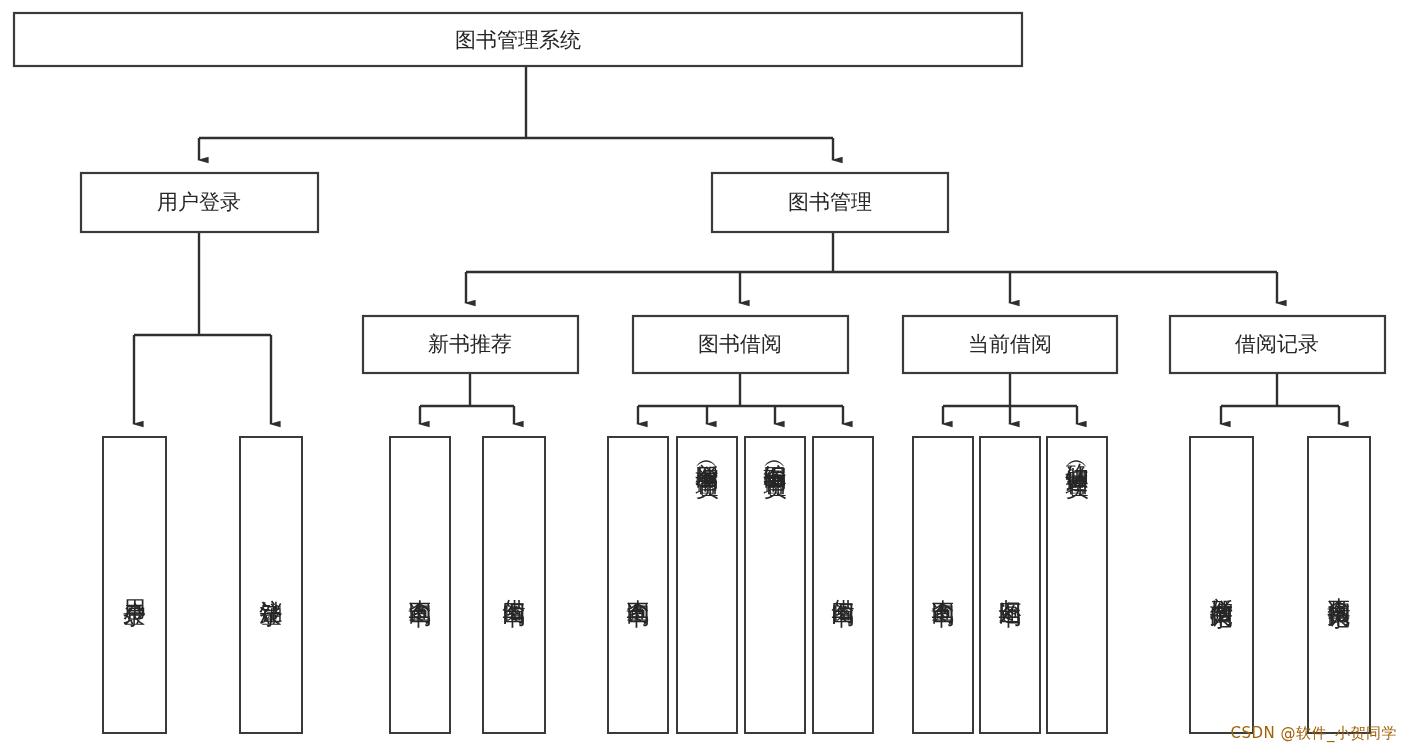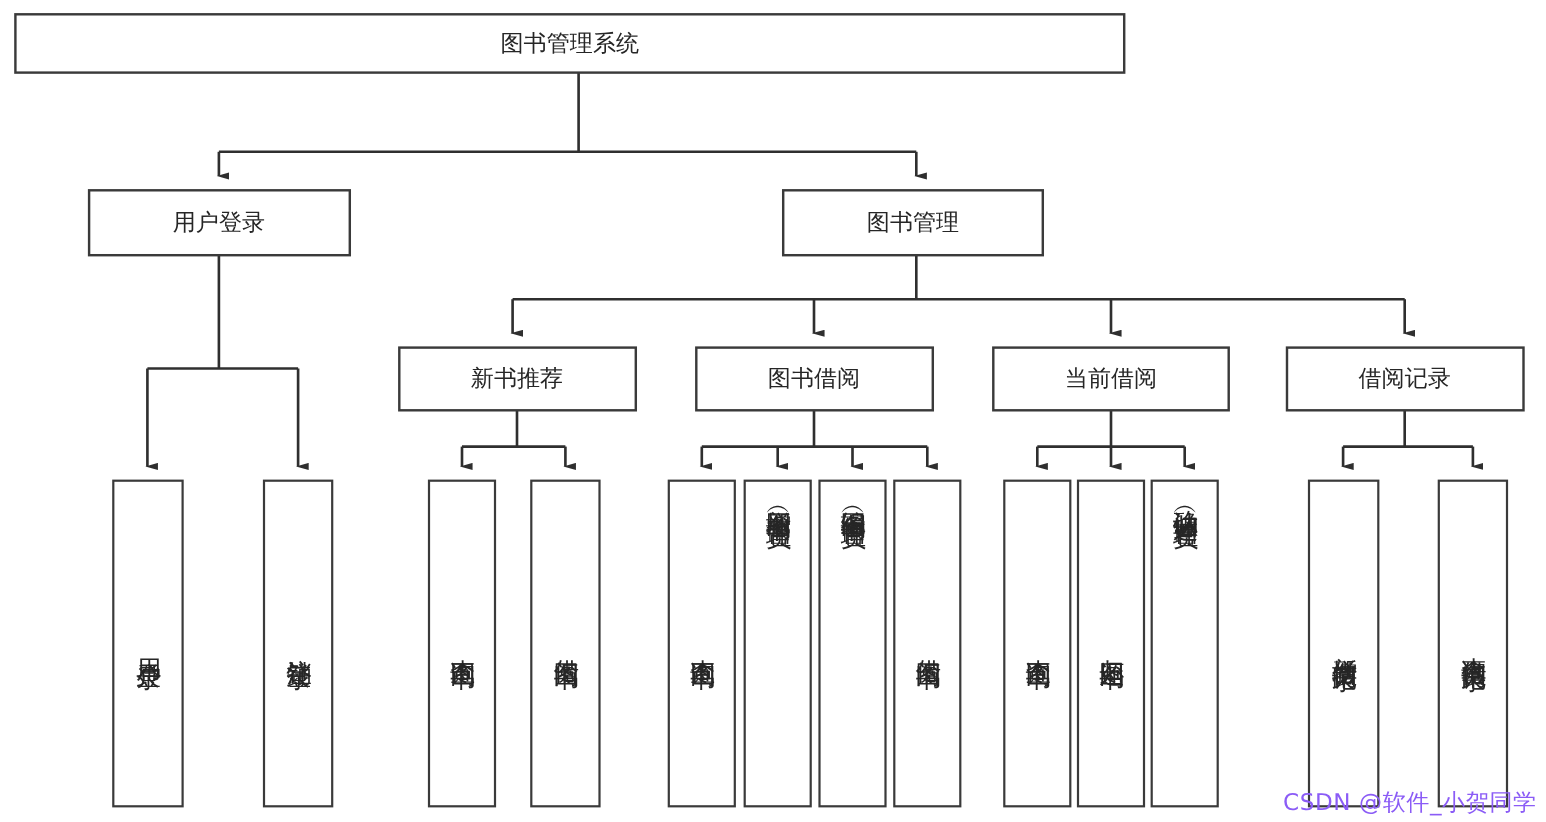--- a/index.html
+++ b/index.html
@@ -63,22 +63,22 @@
     align-items: center;
     justify-content: center;
     white-space: nowrap;
     pointer-events: none;
   }
   .watermark {
     position: absolute;
     right: 8px;
     bottom: 4px;
     font-family: "DejaVu Sans", "Liberation Sans", sans-serif;
-    font-size: 21px;
-    color: #8b5cf6;
+    font-size: 15px;
+    color: #a16207;
     letter-spacing: 0.5px;
     white-space: nowrap;
   }
 </style>
 </head>
 <body>
 
 <div id="diagram-root">
 
   <svg id="flow" viewBox="0 0 1405 747">

